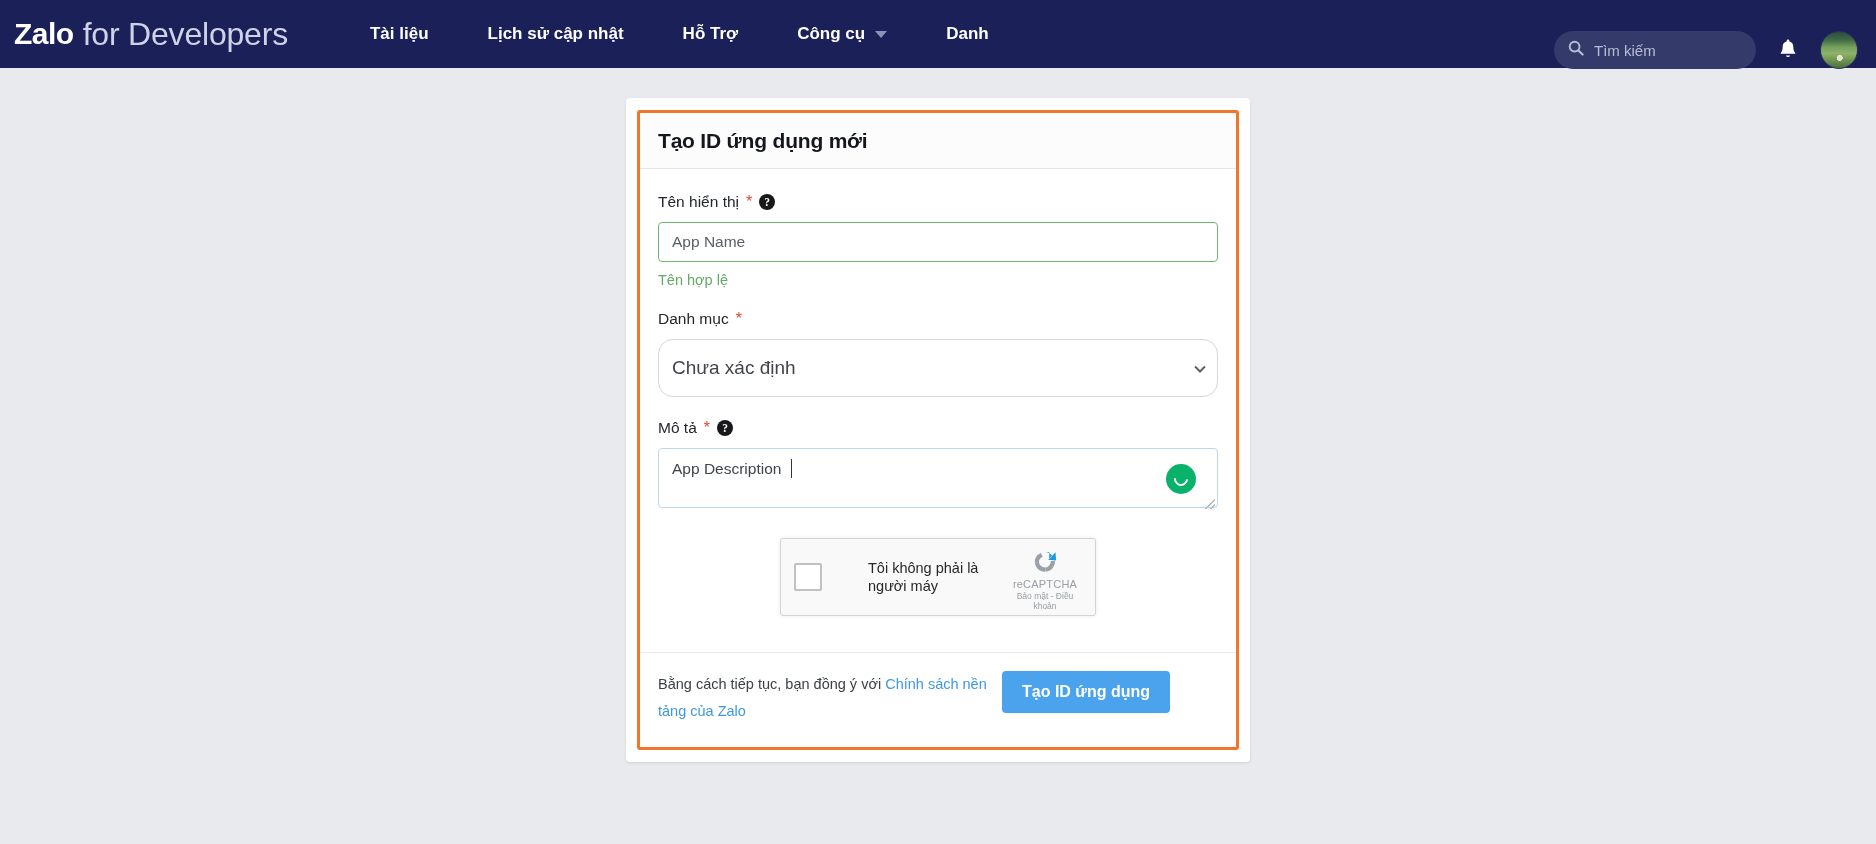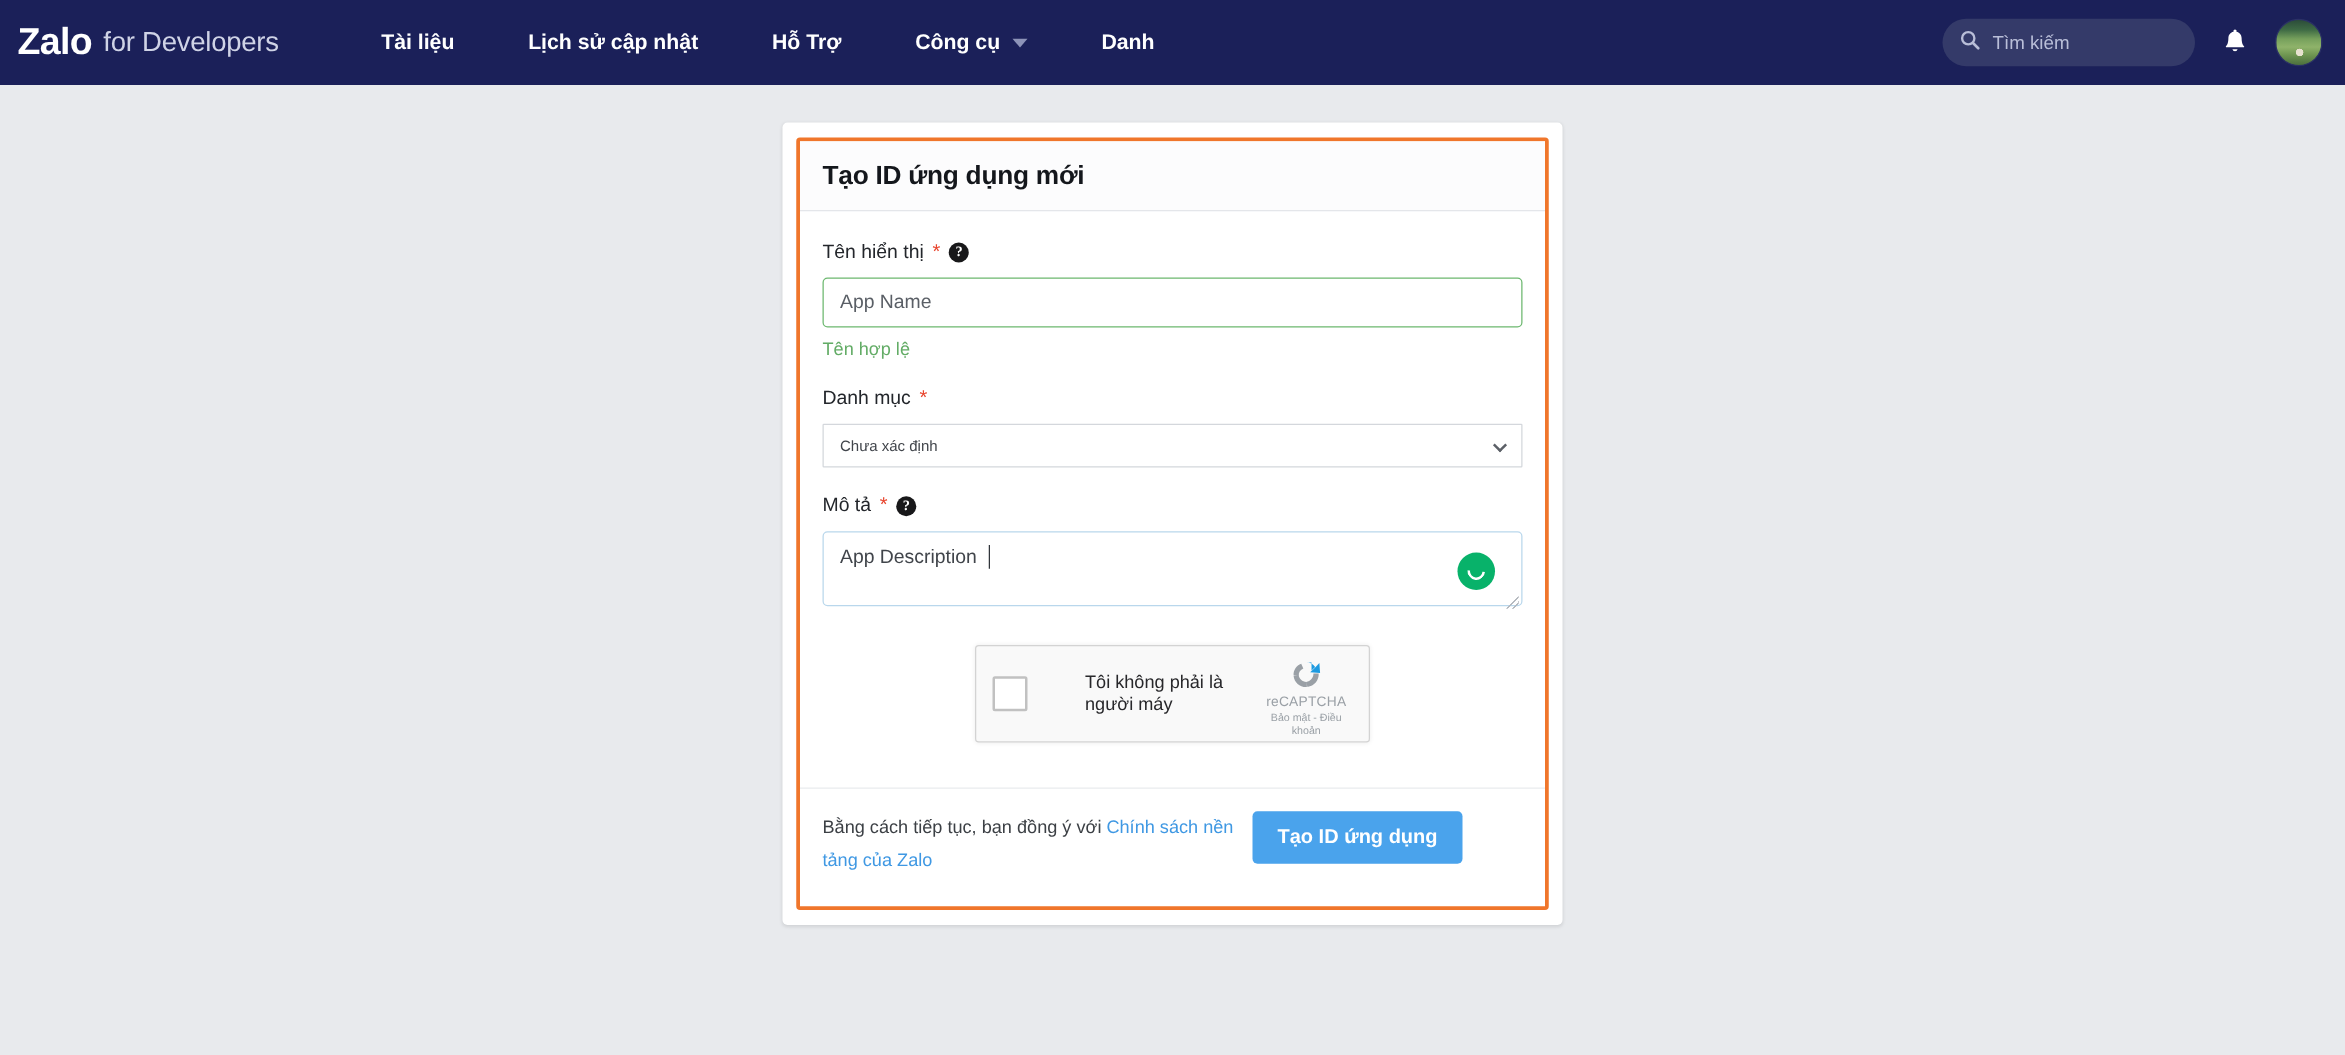--- a/index.html
+++ b/index.html
@@ -21,41 +21,41 @@
   .brand {
     margin-left: 14px;
     display: flex; align-items: center; gap: 9px;
     white-space: nowrap;
   }
   .brand-zalo {
     color: #ffffff; font-size: 30px; font-weight: bold;
     letter-spacing: -0.5px;
   }
   .brand-for {
-    color: #cfd3e6; font-size: 22px; font-weight: 300;
+    color: #cfd3e6; font-size: 32px; font-weight: 300;
     letter-spacing: -0.2px;
   }
   .navlinks {
     display: flex; align-items: center;
     margin-left: 60px; gap: 15px;
   }
   .navlink {
     color: #ffffff; font-size: 17px; font-weight: bold;
     padding: 8px 22px; white-space: nowrap;
     cursor: pointer; display: flex; align-items: center; gap: 10px;
   }
   .chev-down {
     width: 0; height: 0;
     border-left: 6px solid transparent;
     border-right: 6px solid transparent;
     border-top: 7px solid #8d93b8;
     display: inline-block;
   }
   .nav-right {
-    position: absolute; right: 18px; top: 0; height: 68px;
+    position: absolute; right: 18px; top: 16px; height: 68px;
     display: flex; align-items: center; gap: 22px;
   }
   .searchbox {
     width: 202px; height: 38px;
     background: #343a69; border-radius: 19px;
     display: flex; align-items: center; gap: 10px;
     padding: 0 14px; cursor: text;
   }
   .search-placeholder { color: #b9bed8; font-size: 15px; }
   .bell { cursor: pointer; display: flex; align-items: center; }
@@ -124,23 +124,23 @@
     font-family: inherit; background: #ffffff;
     outline: none;
   }
   .helper-valid {
     color: #63ac66; font-size: 14.5px;
     margin-top: 10px; margin-bottom: 22px;
   }
 
   .select-wrap { position: relative; margin-bottom: 22px; }
   .select-input {
-    width: 100%; height: 35px;
-    border: 1px solid #d4d7dc; border-radius: 1px;
-    padding: 0 13px; font-size: 12px; color: #41454b;
+    width: 100%; height: 58px;
+    border: 1px solid #d4d7dc; border-radius: 15px;
+    padding: 0 13px; font-size: 19px; color: #41454b;
     background: #ffffff; appearance: none; -webkit-appearance: none;
     font-family: inherit; outline: none; cursor: pointer;
   }
   .select-chev {
     position: absolute; right: 14px; top: 50%;
     transform: translateY(-60%) rotate(45deg);
     width: 8px; height: 8px;
     border-right: 2px solid #5c6067;
     border-bottom: 2px solid #5c6067;
     pointer-events: none;

